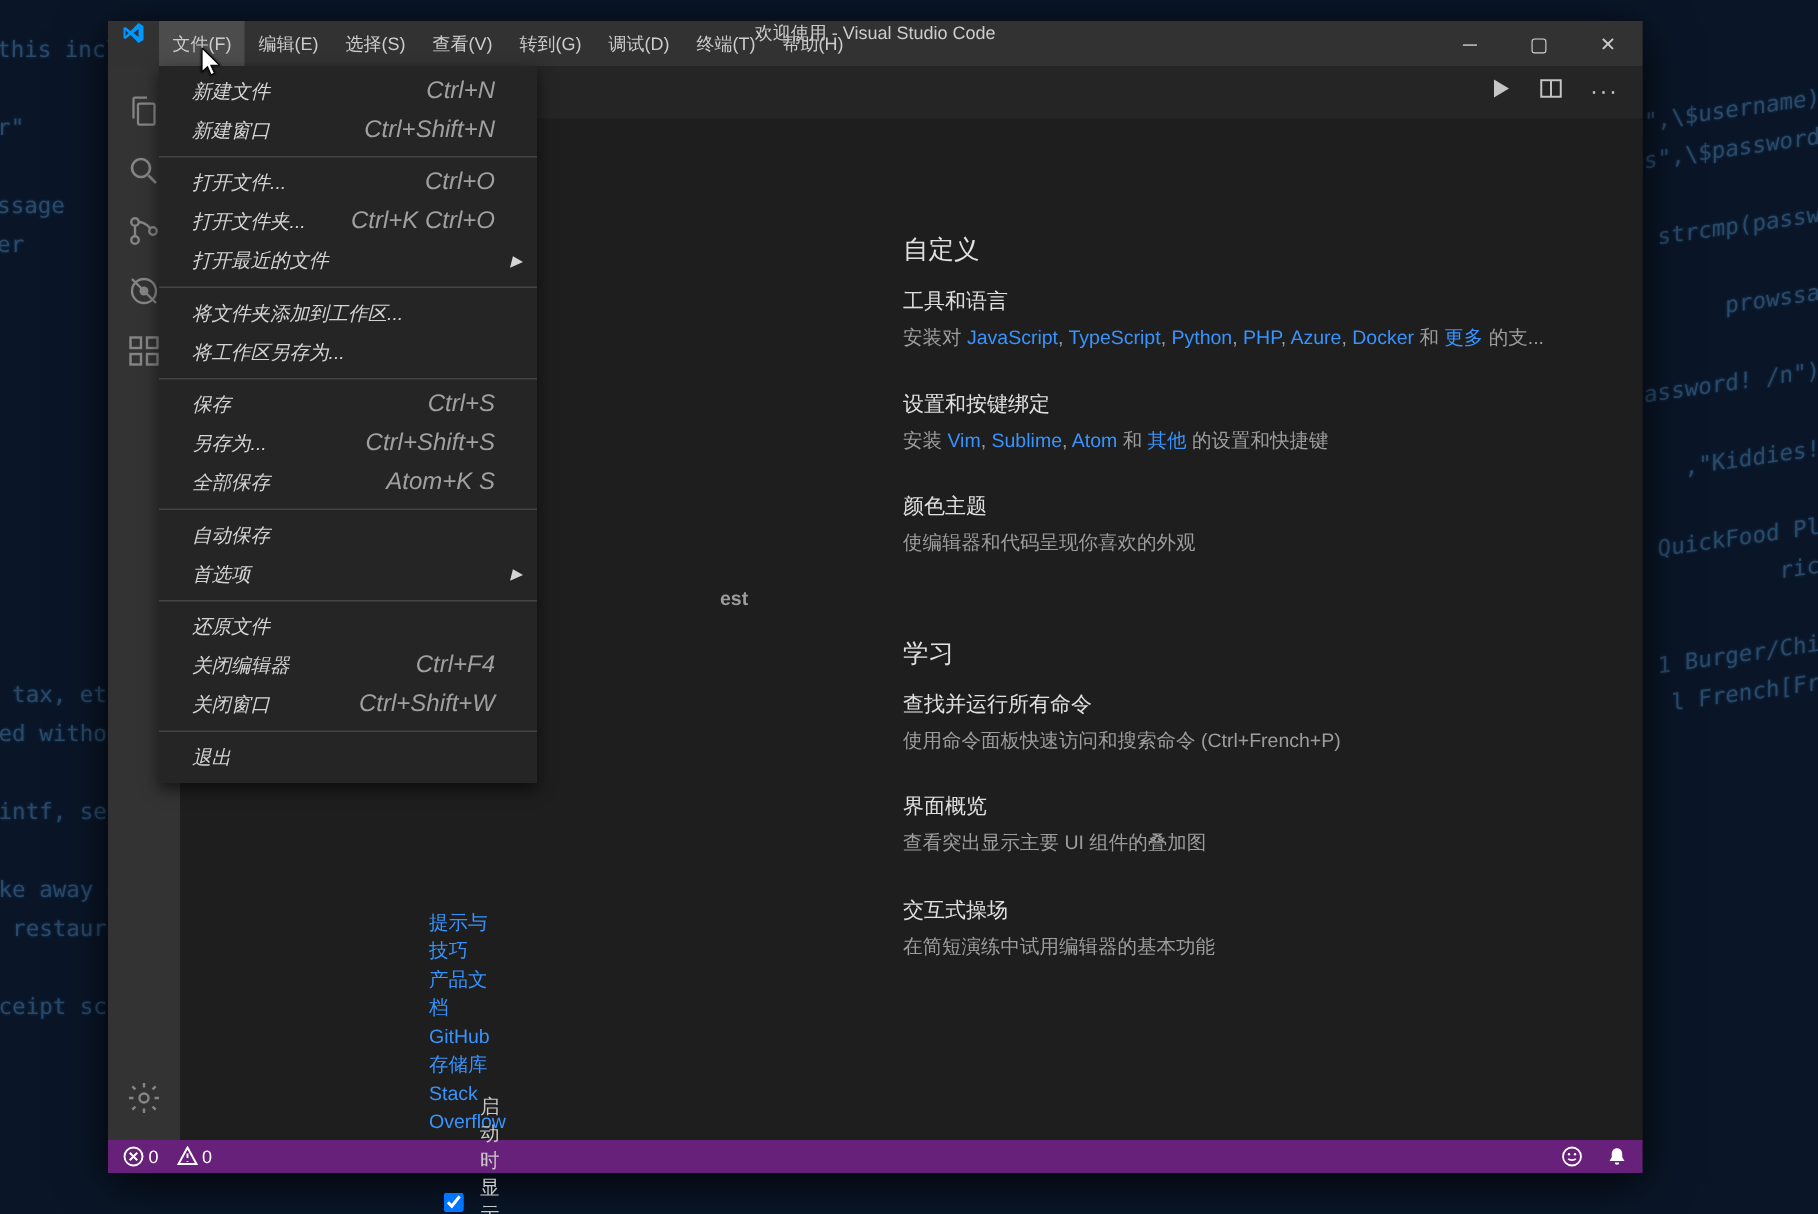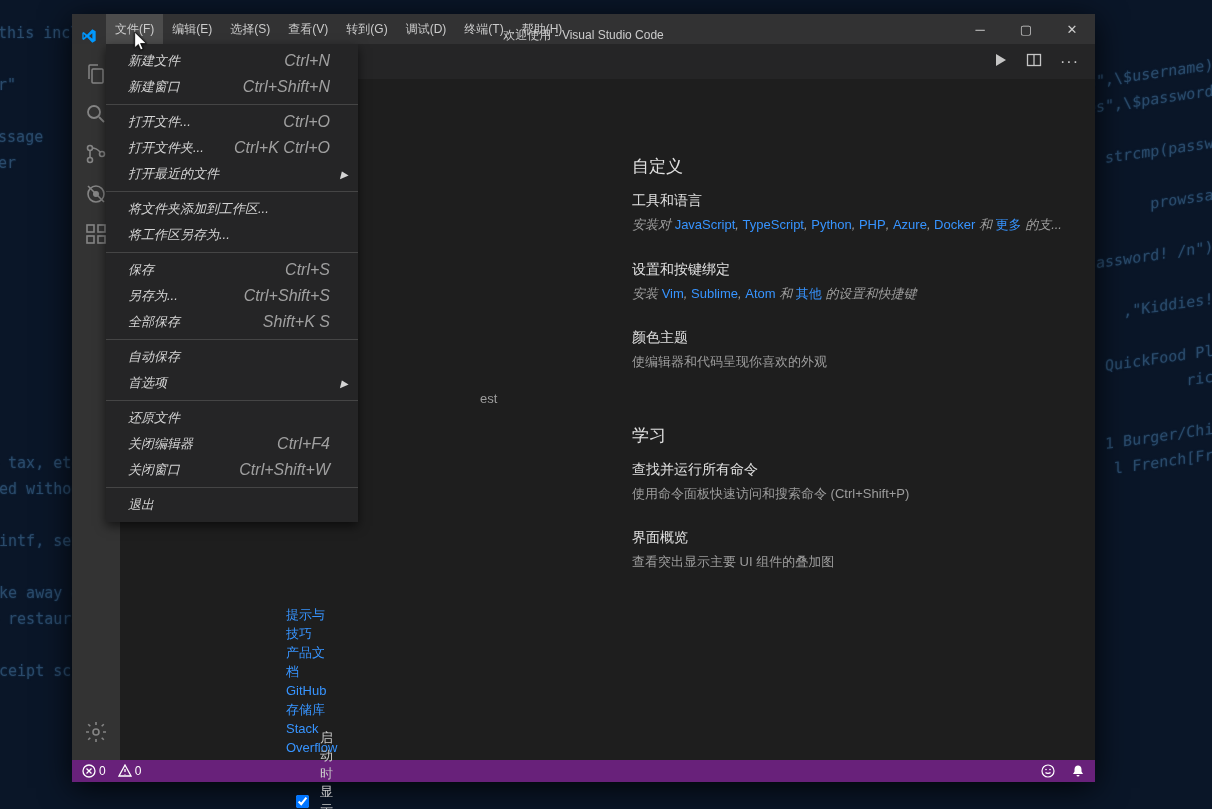--- a/index.html
+++ b/index.html
@@ -3,21 +3,21 @@
 <meta charset="utf-8">
 <style>
   body { margin:0; width:1212px; height:809px; background:#0a1628; font-family:"Segoe UI","Microsoft YaHei",Arial,sans-serif; overflow:hidden; color:#ccc; }
   .desktop-code { position:absolute; inset:0; color:#2a4a6a; font-family:monospace; font-size:15px; line-height:26px; white-space:pre; text-shadow:0 0 2px #1a3a5a; pointer-events:none; }
   .desktop-code .dc-left { position:absolute; left:-20px; top:20px; }
   .desktop-code .dc-right { position:absolute; right:-10px; top:60px; transform:skewY(-8deg); text-align:right;}
   .desktop-code .dc-left2 { position:absolute; left:-10px; top:450px; }
 
   .vscode { position:absolute; left:72px; top:14px; width:1023px; height:768px; background:#1e1e1e; box-shadow:0 6px 30px rgba(0,0,0,0.8); display:flex; flex-direction:column; }
 
-  .titlebar { height:30px; background:#323233; display:flex; align-items:flex-end; color:#ccc; font-size:12px; position:relative;}
+  .titlebar { height:30px; background:#323233; display:flex; align-items:flex-start; color:#ccc; font-size:12px; position:relative;}
   .titlebar .logo { width:34px; display:flex; align-items:center; justify-content:center; }
   .titlebar .logo svg{ width:16px; height:16px;}
   .titlebar .menus{ display:flex; }
   .titlebar .menuitem{ padding:0 9px; height:30px; line-height:30px; cursor:default;}
   .titlebar .menuitem.active{ background:#4c4c4c;}
   .titlebar .title-center{ position:absolute; left:0; right:0; text-align:center; pointer-events:none; font-size:12px;}
   .titlebar .win-controls{ margin-left:auto; display:flex;}
   .titlebar .win-controls .wc{ width:46px; height:30px; display:flex; align-items:center; justify-content:center; font-size:13px;}
 
   .body{ flex:1; display:flex; position:relative;}
@@ -25,32 +25,32 @@
   .activitybar .ab-item{ width:48px; height:40px; display:flex; align-items:center; justify-content:center; color:#858585;}
   .activitybar .ab-item svg{ width:24px; height:24px;}
   .activitybar .spacer{ flex:1;}
 
   .editor{ flex:1; background:#1e1e1e; position:relative; }
   .tabbar{ height:35px; background:#252526; display:flex; align-items:center; padding-right:8px;}
   .tabbar .tab-actions{ margin-left:auto; display:flex; gap:18px; color:#c5c5c5; align-items:center; padding-right:8px;}
   .tabbar .tab-actions svg{ width:16px; height:16px;}
   .tabbar .ta-dots{ font-size:16px; letter-spacing:1px;}
 
-  .welcome{ padding:18px 30px 0 96px; color:#ccc; display:flex; gap:30px; }
+  .welcome{ padding:18px 30px 0 96px; color:#ccc; display:flex; }
   .welcome-col{ flex:1; font-size:13px;}
   .welcome h2{ font-size:17px; font-weight:400; margin:52px 0 14px 0; color:#e0e0e0;}
   .welcome .section{ margin-bottom:26px;}
   .welcome .section .st{ font-size:14px; color:#e0e0e0; margin-bottom:5px;}
   .welcome .section .sd{ font-size:13px; color:#9d9d9d; line-height:1.5;}
   .welcome a.lk, .welcome .lk{ color:#3794ff; text-decoration:none;}
-  .welcome .kw{ color:#9d9d9d;font-style:italic;}
+  .welcome .kw{ color:#9d9d9d;}
 
   
   .left-peek{ position:absolute; left:144px; top:83px; font-size:13px; color:#9d9d9d; }
-  .left-peek .lp1{ position:absolute; left:216px; top:264px;}
+  .left-peek .lp1{ position:absolute; left:216px; top:264px;font-weight:bold;}
   .left-peek .links{ position:absolute; left:22px; top:478px;}
   .left-peek .links div{ color:#3794ff; line-height:19px; margin-bottom:0;}
   .left-peek .chk{ position:absolute; left:28px; top:602px; display:flex; align-items:center; gap:8px; color:#c8c8c8;}
 
   
   .dropdown{ position:absolute; left:34px; top:30px; width:252px; background:#252526; box-shadow:0 4px 10px rgba(0,0,0,0.6); z-index:50; font-size:13px; color:#d4d4d4; padding:4px 0;font-style:italic;}
   .dropdown .dd-item{ padding:4px 28px 4px 22px; display:flex; align-items:center; justify-content:space-between; cursor:default; position:relative;}
   .dropdown .dd-item.disabled{ color:#6c6c6c;}
   .dropdown .dd-item .sc{ color:#a0a0a0; font-size:16px;}
   .dropdown .dd-item .sub{ position:absolute; right:10px; font-size:10px;}
@@ -210,28 +210,32 @@
 
           <div class="section">
             <div class="st">颜色主题</div>
             <div class="sd">使编辑器和代码呈现你喜欢的外观</div>
           </div>
 
           <h2>学习</h2>
 
           <div class="section">
             <div class="st">查找并运行所有命令</div>
-            <div class="sd">使用命令面板快速访问和搜索命令 (Ctrl+Shift+P)</div>
+            <div class="sd">使用命令面板快速访问和搜索命令 (Ctrl+French+P)</div>
           </div>
 
           <div class="section">
             <div class="st">界面概览</div>
             <div class="sd">查看突出显示主要 UI 组件的叠加图</div>
           </div>
 
+          <div class="section">
+            <div class="st">交互式操场</div>
+            <div class="sd">在简短演练中试用编辑器的基本功能</div>
+          </div>
         </div>
       </div>
 
       <div class="left-peek">
         <div class="lp1">est</div>
         <div class="links">
           <div class="lk">提示与技巧</div>
           <div class="lk">产品文档</div>
           <div class="lk">GitHub 存储库</div>
           <div class="lk">Stack Overflow</div>
@@ -278,21 +282,21 @@
       <div class="dd-item">
         <span>保存</span>
         <span class="sc">Ctrl+S</span>
       </div>
       <div class="dd-item">
         <span>另存为...</span>
         <span class="sc">Ctrl+Shift+S</span>
       </div>
       <div class="dd-item">
         <span>全部保存</span>
-        <span class="sc">Shift+K S</span>
+        <span class="sc">Atom+K S</span>
       </div>
       <div class="sep"></div>
       <div class="dd-item">
         <span>自动保存</span>
       </div>
       <div class="dd-item">
         <span>首选项</span>
         <span class="sub">▶</span>
       </div>
       <div class="sep"></div>

